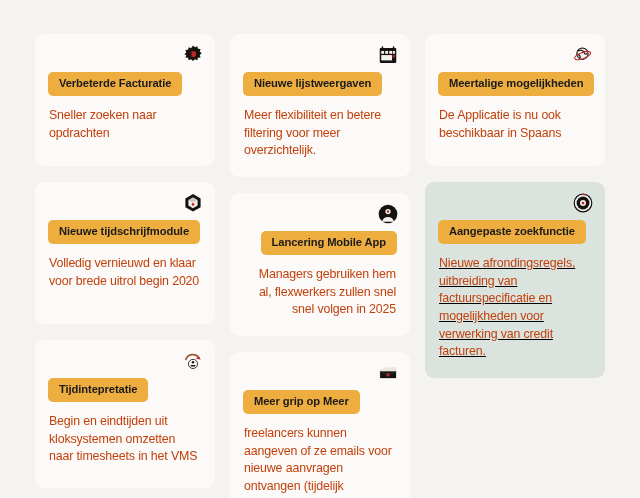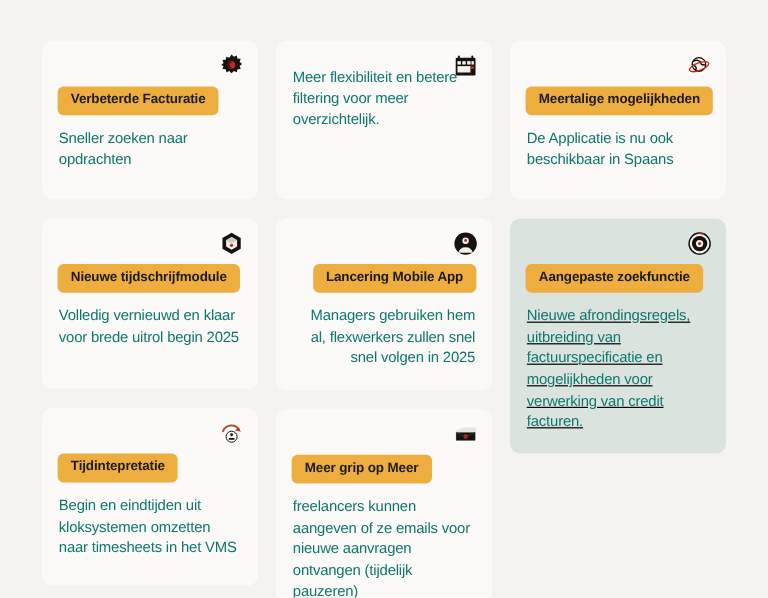--- a/index.html
+++ b/index.html
@@ -74,21 +74,21 @@
     border-radius: 5px;
     padding: 6px 11px 7px 11px;
     white-space: nowrap;
     line-height: 1;
   }
 
   .body-text {
     margin: 11px 1px 0 1px;
     font-size: 12.4px;
     line-height: 1.42;
-    color: #0f766e;
+    color: #c2410c;
     letter-spacing: -0.15px;
   }
 
   
   .col-1 .card:nth-child(1) { min-height: 132px; }
   .col-1 .card:nth-child(2) { min-height: 142px; }
   .col-1 .card:nth-child(3) { min-height: 148px; }
   .col-2 .card:nth-child(1) { min-height: 132px; }
   .col-2 .card:nth-child(2) { min-height: 142px; text-align: right; }
   .col-2 .card:nth-child(3) { min-height: 156px; }
@@ -118,21 +118,21 @@
       <div class="card">
         <span class="card-icon">
           <svg viewBox="0 0 24 24">
             <path d="M12 2.2l8.3 4.8v9.6L12 21.4 3.7 16.6V7.0z" fill="#15120f"></path>
             <path d="M12 6.0l5.0 2.9v5.8L12 17.6l-5.0-2.9V8.9z" fill="#f3f1ec"></path>
             <path d="M12 6.0l5.0 2.9L12 11.8 7.0 8.9z" fill="#cfcbc4"></path>
             <circle cx="12" cy="13.6" r="1.5" fill="#c22726"></circle>
           </svg>
         </span>
         <span class="badge">Nieuwe tijdschrijfmodule</span>
-        <p class="body-text">Volledig vernieuwd en klaar voor brede uitrol begin 2025</p>
+        <p class="body-text">Volledig vernieuwd en klaar voor brede uitrol begin 2020</p>
       </div>
 
       <div class="card">
         <span class="card-icon">
           <svg viewBox="0 0 24 24">
             <path d="M4.2 10.2A8.3 8.3 0 0118.6 8.4" fill="none" stroke="#9d5b3c" stroke-width="1.9" stroke-linecap="round"></path>
             <path d="M20.6 10.6l-2.6-3.4-3.0 2.1z" fill="#c22726"></path>
             <circle cx="12" cy="15.2" r="5.0" fill="#fbfaf8" stroke="#15120f" stroke-width="0.9"></circle>
             <circle cx="12" cy="13.4" r="1.3" fill="#15120f"></circle>
             <rect x="9.3" y="16.3" width="5.4" height="1.7" rx="0.8" fill="#15120f"></rect>
@@ -153,20 +153,21 @@
             <rect x="4.6" y="7.6" width="3.1" height="3.1" fill="#f3f1ec"></rect>
             <rect x="9.0" y="7.6" width="3.1" height="3.1" fill="#f3f1ec"></rect>
             <rect x="13.4" y="7.6" width="3.1" height="3.1" fill="#f3f1ec"></rect>
             <rect x="17.3" y="7.6" width="2.2" height="3.1" fill="#f3f1ec"></rect>
             <rect x="4.6" y="12.1" width="11.8" height="5.8" fill="#f3f1ec"></rect>
             <rect x="17.0" y="12.1" width="2.6" height="2.6" fill="#c22726"></rect>
             <rect x="5.1" y="2.4" width="1.6" height="3.4" rx="0.7" fill="#15120f"></rect>
             <rect x="17.3" y="2.4" width="1.6" height="3.4" rx="0.7" fill="#15120f"></rect>
           </svg>
         </span>
+        <span class="badge">Nieuwe lijstweergaven</span>
         <p class="body-text">Meer flexibiliteit en betere filtering voor meer overzichtelijk.</p>
       </div>
 
       <div class="card">
         <span class="card-icon">
           <svg viewBox="0 0 24 24">
             <circle cx="12" cy="12" r="10.2" fill="#15120f"></circle>
             <circle cx="12" cy="9.4" r="2.9" fill="#f3f1ec"></circle>
             <circle cx="12" cy="9.2" r="1.3" fill="#c22726"></circle>
             <path d="M5.4 20.4a6.8 6.8 0 0113.2 0z" fill="#f3f1ec"></path>

